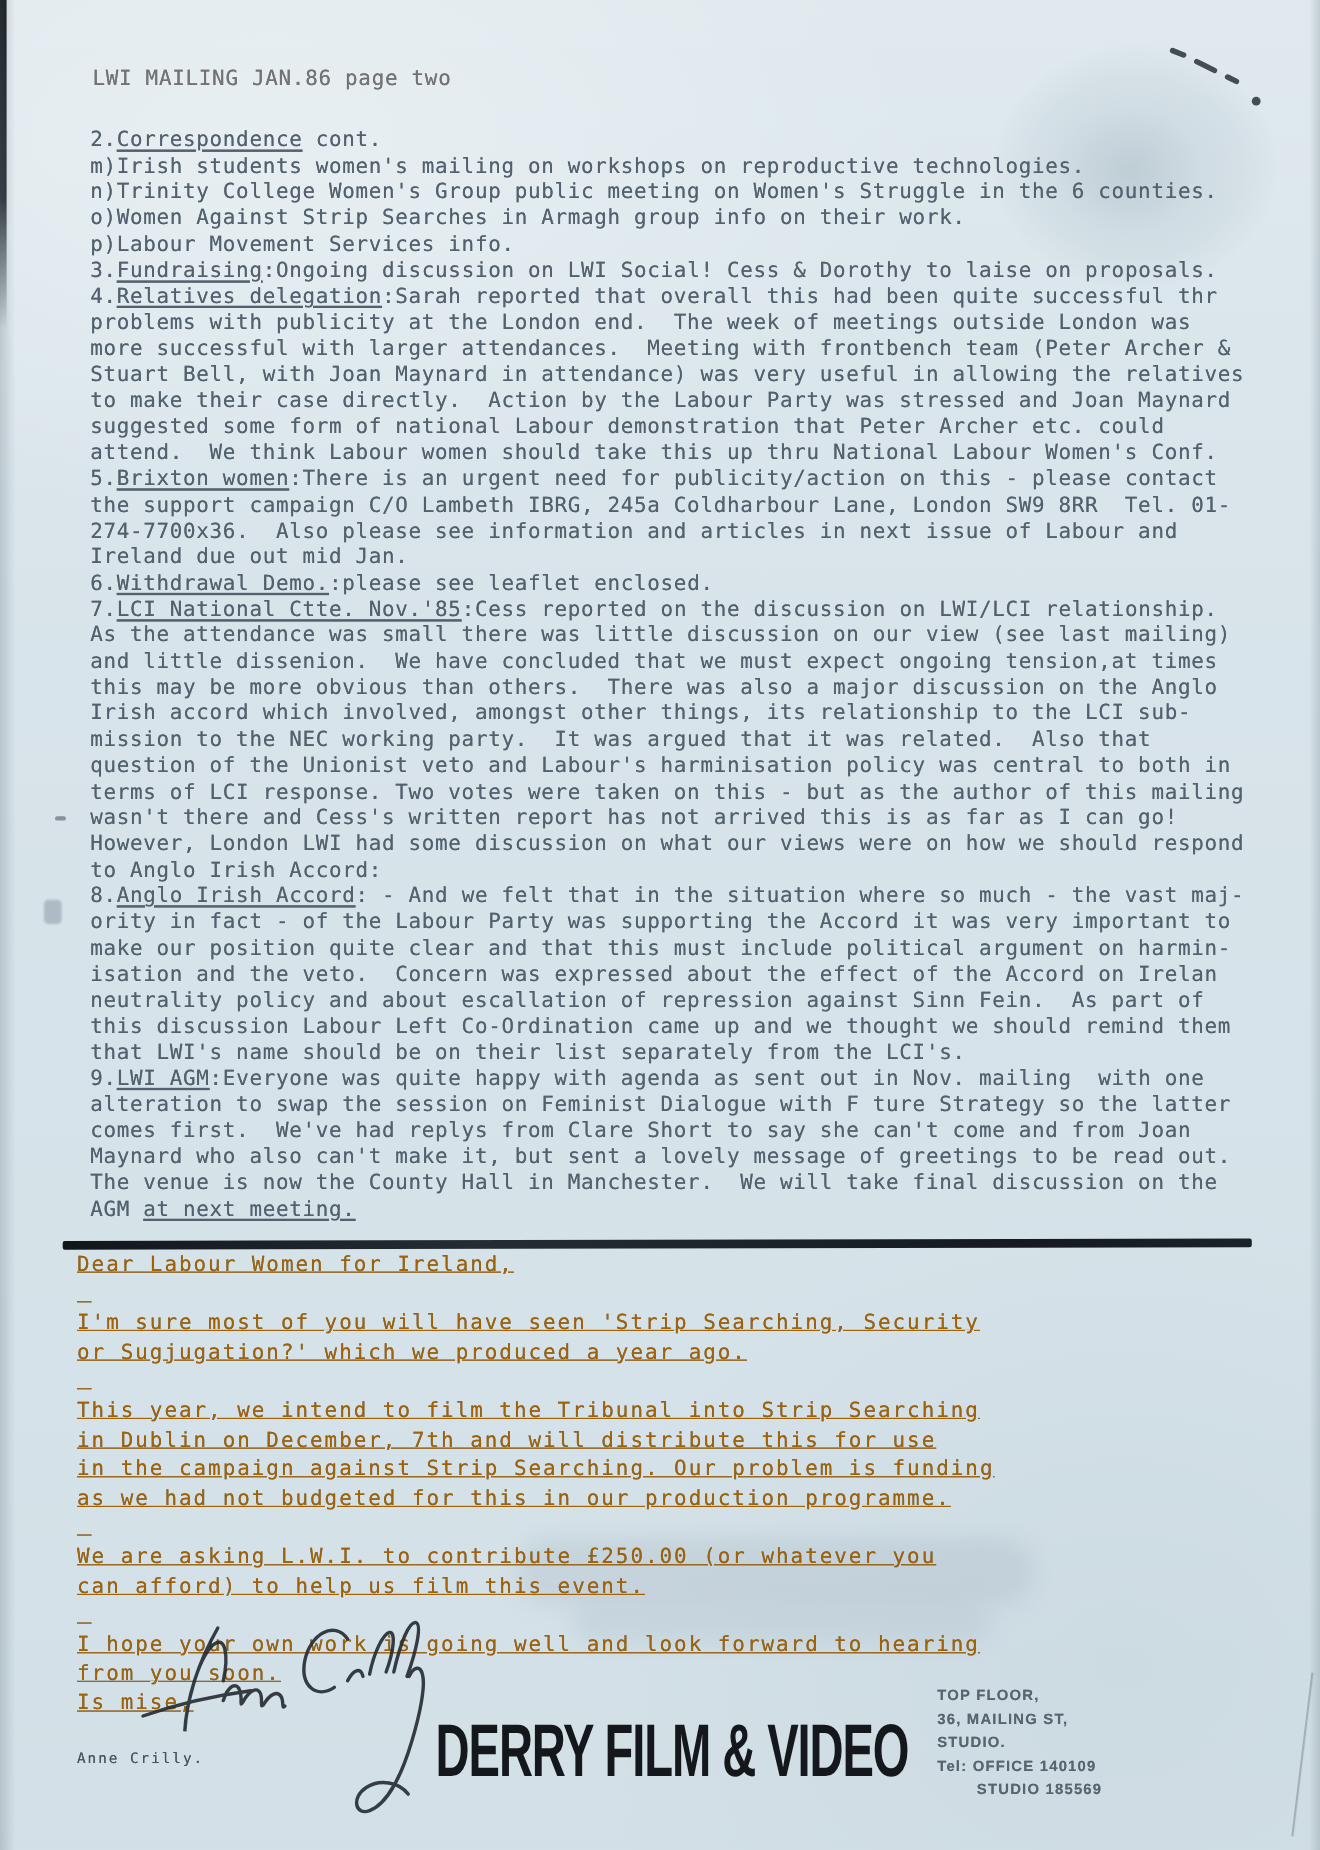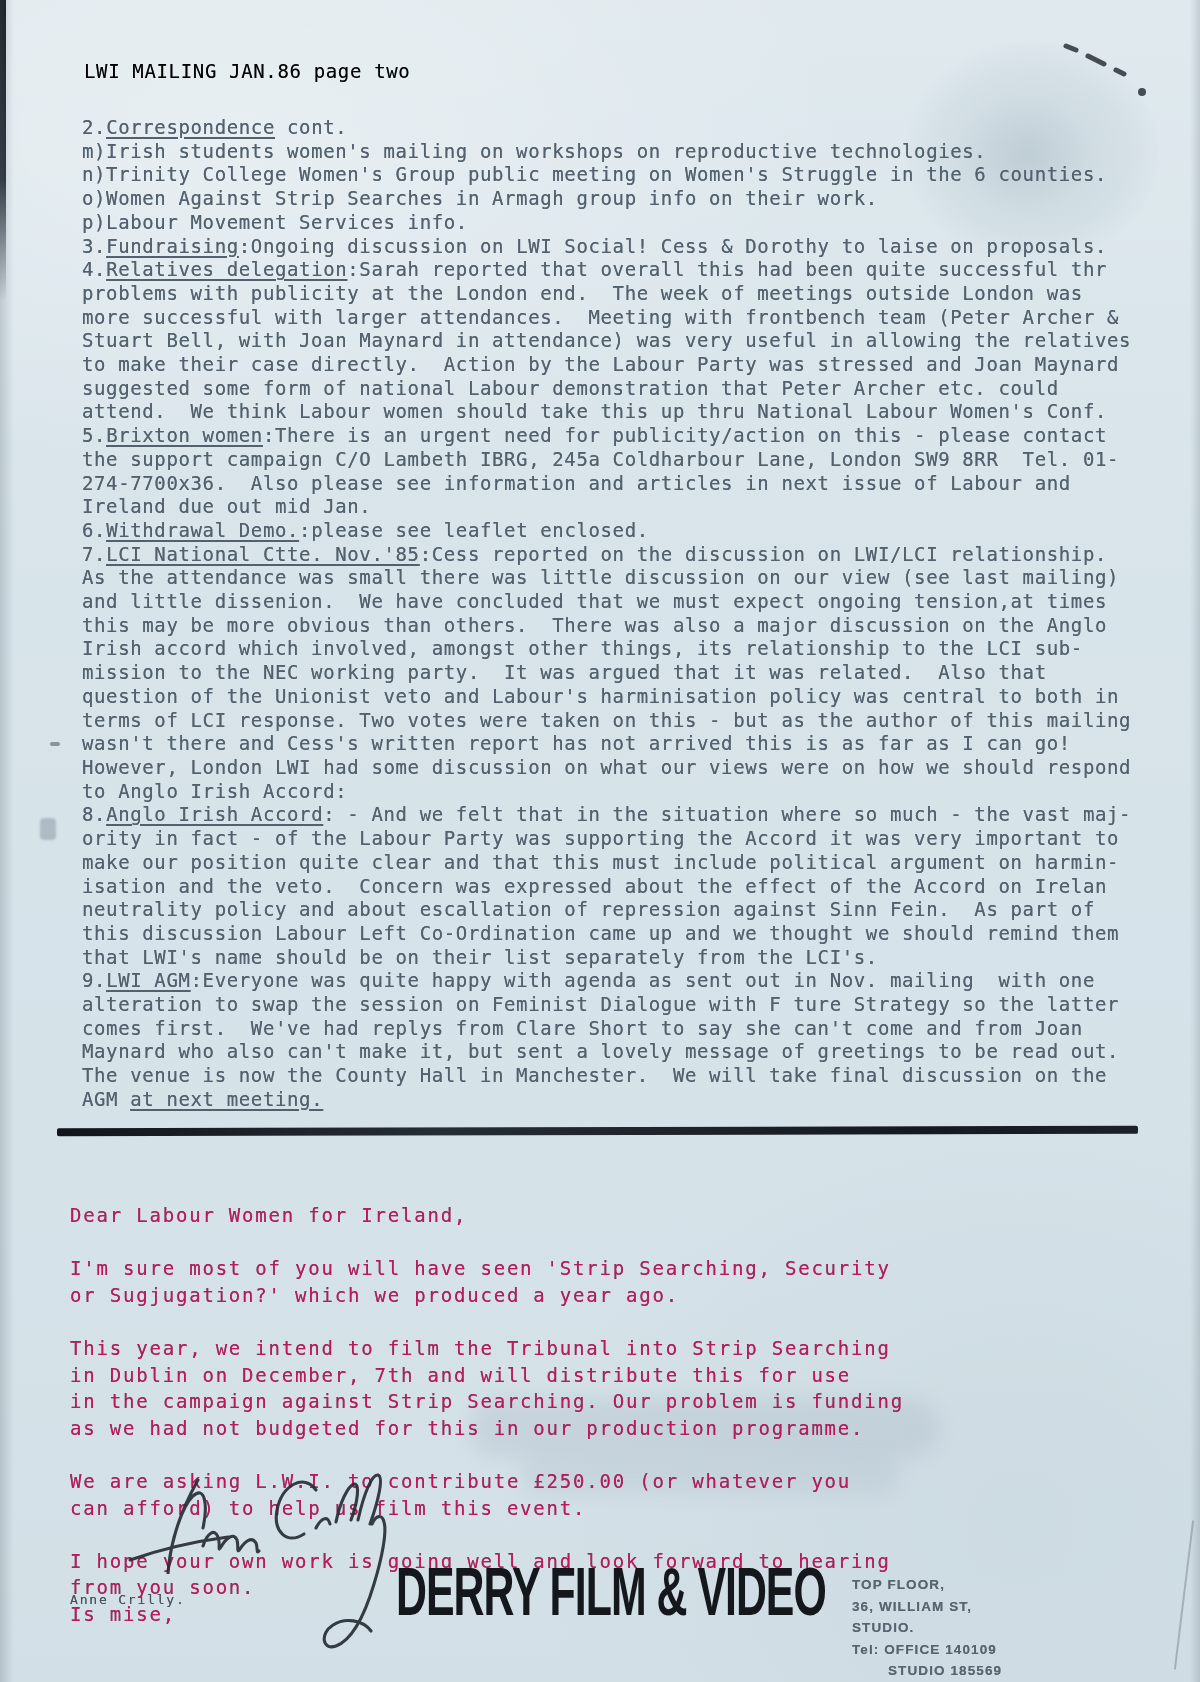--- a/index.html
+++ b/index.html
@@ -25,38 +25,38 @@
     background:radial-gradient(ellipse, rgba(140,160,174,.18), transparent 70%);}
   .pen-mark{position:absolute;left:1058px;top:34px;}
   .smudge-1{position:absolute;left:50px;top:742px;width:10px;height:4px;background:rgba(70,82,92,.55);border-radius:2px;}
   .smudge-2{position:absolute;left:40px;top:818px;width:16px;height:22px;background:rgba(110,124,136,.38);border-radius:4px;filter:blur(1px);}
   .crease{position:absolute;left:1183px;top:1520px;width:2px;height:150px;background:rgba(110,122,132,.45);transform:rotate(7deg);filter:blur(.4px);}
   .ghost-1{position:absolute;left:470px;top:1398px;width:470px;height:60px;border-radius:30px;
     background:rgba(165,182,194,.30);filter:blur(9px);}
   .ghost-2{position:absolute;left:520px;top:1455px;width:380px;height:40px;border-radius:20px;
     background:rgba(168,184,196,.26);filter:blur(9px);}
 
-  .doc-header{position:absolute;left:84px;top:60px;font-size:19px;letter-spacing:.65px;color:#000000;
+  .doc-header{position:absolute;left:84px;top:60px;font-size:19px;letter-spacing:.65px;color:#737373;
     text-shadow:0 0 .6px rgba(85,99,110,.8);}
   .memo{position:absolute;left:82px;top:116px;width:1075px;font-size:19px;letter-spacing:.62px;
     line-height:23.7px;color:#52616d;text-shadow:0 0 .6px rgba(82,97,109,.75);white-space:pre;}
   .memo .u, .letter .u{text-decoration:underline;text-underline-offset:3px;text-decoration-thickness:1.6px;}
   .rule{position:absolute;left:57px;top:1127px;width:1081px;height:8px;border-radius:2px;
     background:linear-gradient(90deg,#11161b,#252d34 35%,#141a1f 80%,#1b2228);transform:rotate(-0.12deg);}
-  .letter{position:absolute;left:70px;top:1202px;font-size:19px;letter-spacing:1.8px;
-    line-height:26.6px;color:#be185d;text-shadow:0 0 .6px rgba(70,83,94,.75);white-space:pre;}
+  .letter{position:absolute;left:70px;top:1136px;font-size:19px;letter-spacing:1.8px;
+    line-height:26.6px;color:#a16207;text-shadow:0 0 .6px rgba(70,83,94,.75);white-space:pre;text-decoration:underline;}
   .typed-name{position:absolute;left:70px;top:1592px;font-size:13px;letter-spacing:1.8px;color:#46535e;
     text-shadow:0 0 .6px rgba(70,83,94,.75);}
   .signature-svg{position:absolute;left:118px;top:1448px;}
   .logo{position:absolute;left:396px;top:1552px;font-family:"Liberation Sans",sans-serif;
     font-weight:bold;font-size:64px;letter-spacing:-1.5px;color:#14171b;white-space:nowrap;
     transform:scale(0.67,1.06);transform-origin:left top;}
   .address{position:absolute;left:852px;top:1530px;font-family:"Liberation Sans",sans-serif;
     font-size:13.5px;letter-spacing:1.1px;line-height:21.5px;color:#56656f;font-weight:bold;
-    text-shadow:0 0 .5px rgba(86,101,111,.7);margin-top:44px;}
+    text-shadow:0 0 .5px rgba(86,101,111,.7);}
   .address .line:last-child{padding-left:36px;}
   .line{min-height:1em;}
 </style>
 </head>
 <body>
 
 <div class="scan-edge-left"></div>
 <div class="scan-shade-left"></div>
 <div class="scan-shade-right"></div>
 <div class="stamp"></div>
@@ -91,17 +91,17 @@
     <path d="M254,76 c4,-9 10,-10 12,-2 c3,10 -2,36 -10,62 c-9,30 -22,56 -38,62 c-13,5 -17,-12 -3,-21 c12,-8 30,-5 38,6"></path>
   </g>
 </svg>
 
 <div class="typed-name">Anne Crilly.</div>
 
 <div class="logo">DERRY FILM &amp; VIDEO</div>
 
 <div class="address">
     <div class="line">TOP FLOOR,</div>
-    <div class="line">36, WILLIAM ST,</div>
+    <div class="line">36, MAILING ST,</div>
     <div class="line">STUDIO.</div>
     <div class="line">Tel: OFFICE 140109</div>
     <div class="line">STUDIO 185569</div>
   </div>
 
 </body></html>

